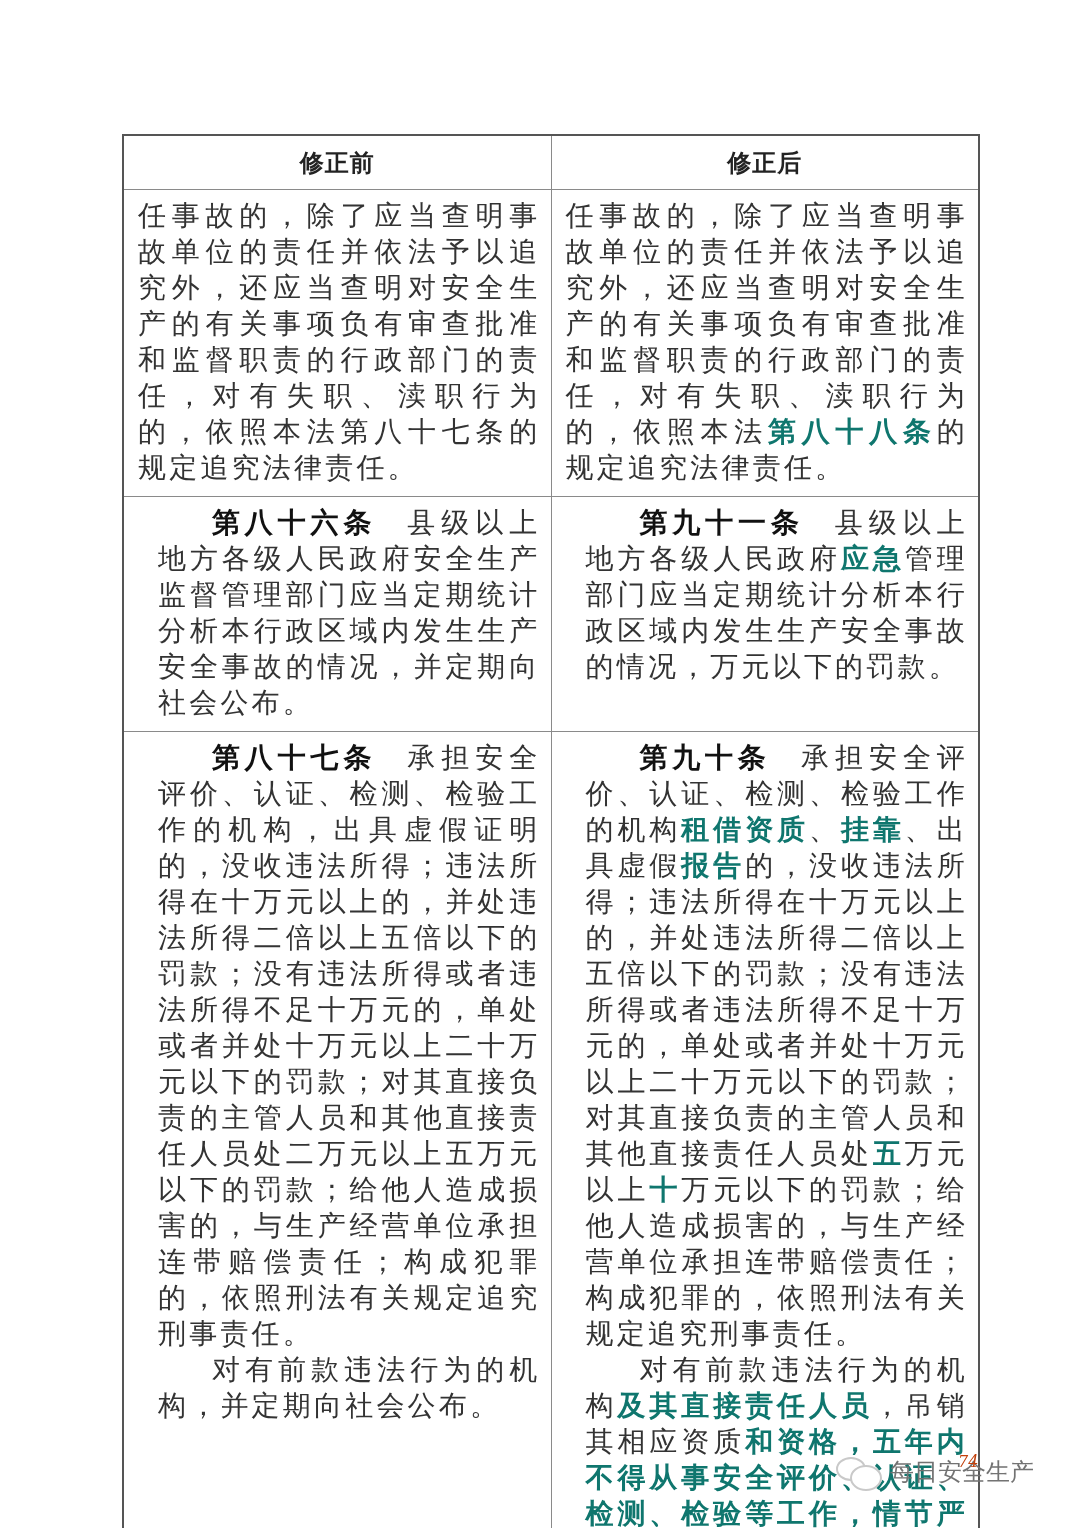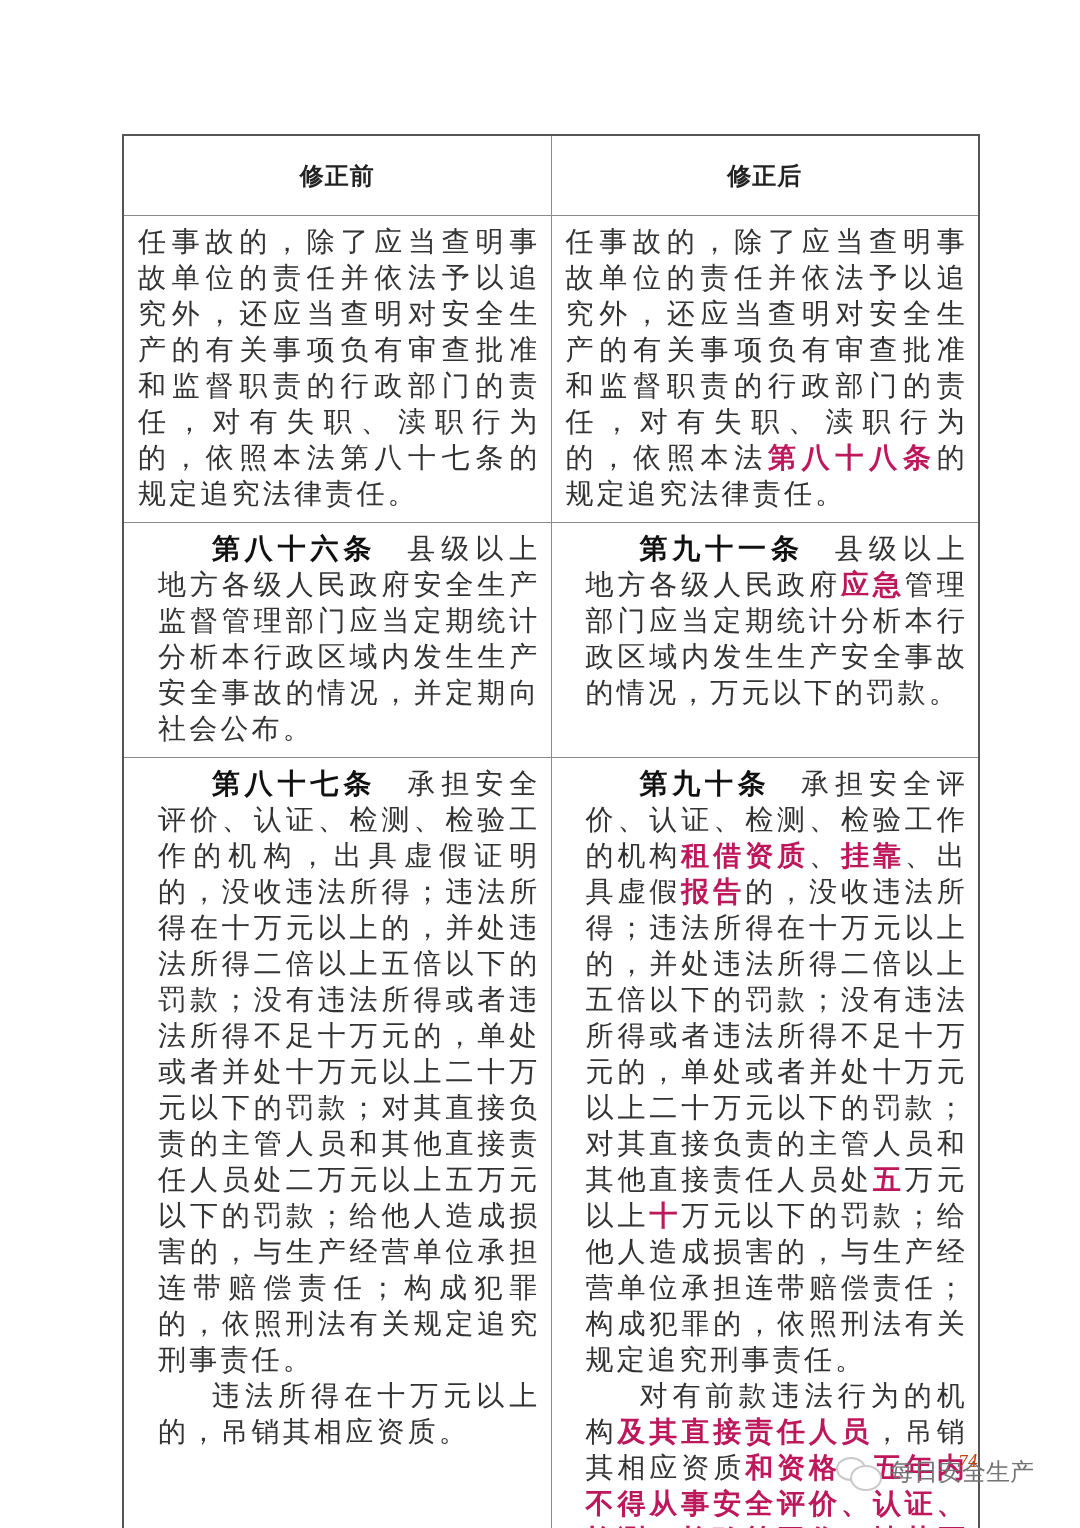--- a/index.html
+++ b/index.html
@@ -13,33 +13,33 @@
     border-collapse: collapse; table-layout: fixed;
     border: 2px solid #555555;
   }
   table.cmp td, table.cmp th {
     border: 1.5px solid #8a8a8a; vertical-align: top;
     padding: 8px 10px 10px 14px;
     font-size: 28px; line-height: 36px; letter-spacing: 3.2px;
     text-align: justify; word-break: break-all;
   }
   table.cmp th {
-    height: 37px; padding: 21px 0; text-align: center; vertical-align: middle;
+    height: 37px; padding: 8px 0; text-align: center; vertical-align: middle;
     font-family: "DejaVu Sans", "Liberation Sans", sans-serif; font-weight: bold;
     font-size: 24px; letter-spacing: 1px; color: #222;
   }
   .r1 td { height: 235px; padding-top: 12px; }
   .r2 td { height: 167px; padding-top: 12px; }
   .r3 td { height: 672px; padding-top: 12px; }
   .r4 td { height: 74px; padding-top: 12px; }
   .para { margin: 0; }
   .indent { text-indent: 54px; margin-left: 20px; }
   .art { font-family: "DejaVu Sans", "Liberation Sans", sans-serif; font-weight: bold; color: #111; letter-spacing: 2px; }
   .gap { display: inline-block; width: 28px; }
-  b.em { font-family: "DejaVu Sans", "Liberation Sans", sans-serif; font-weight: bold; color: #be185d; }
+  b.em { font-family: "DejaVu Sans", "Liberation Sans", sans-serif; font-weight: bold; color: #0f766e; }
   .footer {
     position: absolute; left: 836px; top: 1452px; height: 40px; display: flex; align-items: center;
     color: #737373; font-family: "DejaVu Sans", "Liberation Sans", sans-serif; font-size: 24px;
   }
   .wechat-icon { width: 46px; height: 34px; position: relative; margin-right: 8px; }
   .bubble { position: absolute; border: 2px solid #c9c9c9; border-radius: 50%; background: transparent; }
   .b1 { left: 0; top: 2px; width: 26px; height: 20px; }
   .b2 { left: 14px; top: 10px; width: 28px; height: 22px; background: #fff; }
   .page-num {
     position: absolute; left: 958px; top: 1452px; font-size: 16px; font-style: italic;
@@ -75,21 +75,21 @@
         <p class="para indent"><span class="art">第八十六条</span><span class="gap"></span><span>县级以上地方各级人民政府安全生产监督管理部门应当定期统计分析本行政区域内发生生产安全事故的情况，并定期向社会公布。</span></p>
       </td>
       <td>
         <p class="para indent"><span class="art">第九十一条</span><span class="gap"></span><span>县级以上地方各级人民政府</span><b class="em">应急</b><span>管理部门应当定期统计分析本行政区域内发生生产安全事故的情况，万元以下的罚款。</span></p>
       </td>
     </tr>
 
     <tr class="r3">
       <td>
         <p class="para indent"><span class="art">第八十七条</span><span class="gap"></span><span>承担安全评价、认证、检测、检验工作的机构，出具虚假证明的，没收违法所得；违法所得在十万元以上的，并处违法所得二倍以上五倍以下的罚款；没有违法所得或者违法所得不足十万元的，单处或者并处十万元以上二十万元以下的罚款；对其直接负责的主管人员和其他直接责任人员处二万元以上五万元以下的罚款；给他人造成损害的，与生产经营单位承担连带赔偿责任；构成犯罪的，依照刑法有关规定追究刑事责任。</span></p>
-        <p class="para indent">违法所得在十万元以上的，吊销其相应资质。</p>
+        <p class="para indent">对有前款违法行为的机构，并定期向社会公布。</p>
       </td>
       <td>
         <p class="para indent"><span class="art">第九十条</span><span class="gap"></span><span>承担安全评价、认证、检测、检验工作的机构</span><b class="em">租借资质</b><span>、</span><b class="em">挂靠</b><span>、出具虚假</span><b class="em">报告</b><span>的，没收违法所得；违法所得在十万元以上的，并处违法所得二倍以上五倍以下的罚款；没有违法所得或者违法所得不足十万元的，单处或者并处十万元以上二十万元以下的罚款；对其直接负责的主管人员和其他直接责任人员处</span><b class="em">五</b><span>万元以上</span><b class="em">十</b><span>万元以下的罚款；给他人造成损害的，与生产经营单位承担连带赔偿责任；构成犯罪的，依照刑法有关规定追究刑事责任。</span></p>
         <p class="para indent"><span>对有前款违法行为的机构</span><b class="em">及其直接责任人员</b><span>，吊销其相应资质</span><b class="em">和资格，五年内不得从事安全评价、认证、检测、检验等工作，情节严重的，实行终身行业和职业禁入；构成犯罪的，依照刑法有关规定追究刑事责任。</b></p>
       </td>
     </tr>
 
     <tr class="r4">
       <td>
         <p class="para indent"><span class="art">任事故的</span><span class="gap"></span><span>生产经营单位的主要负责人未履行本法规定的安全</span></p>

